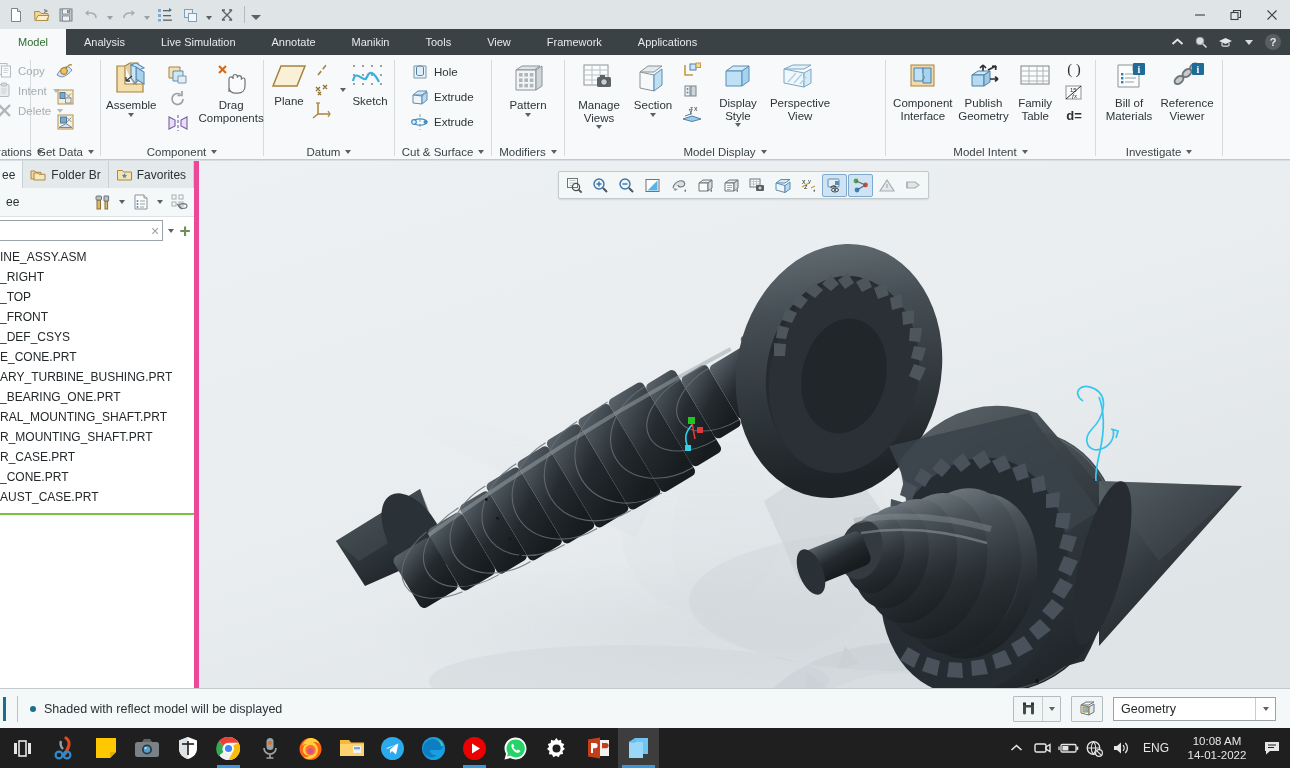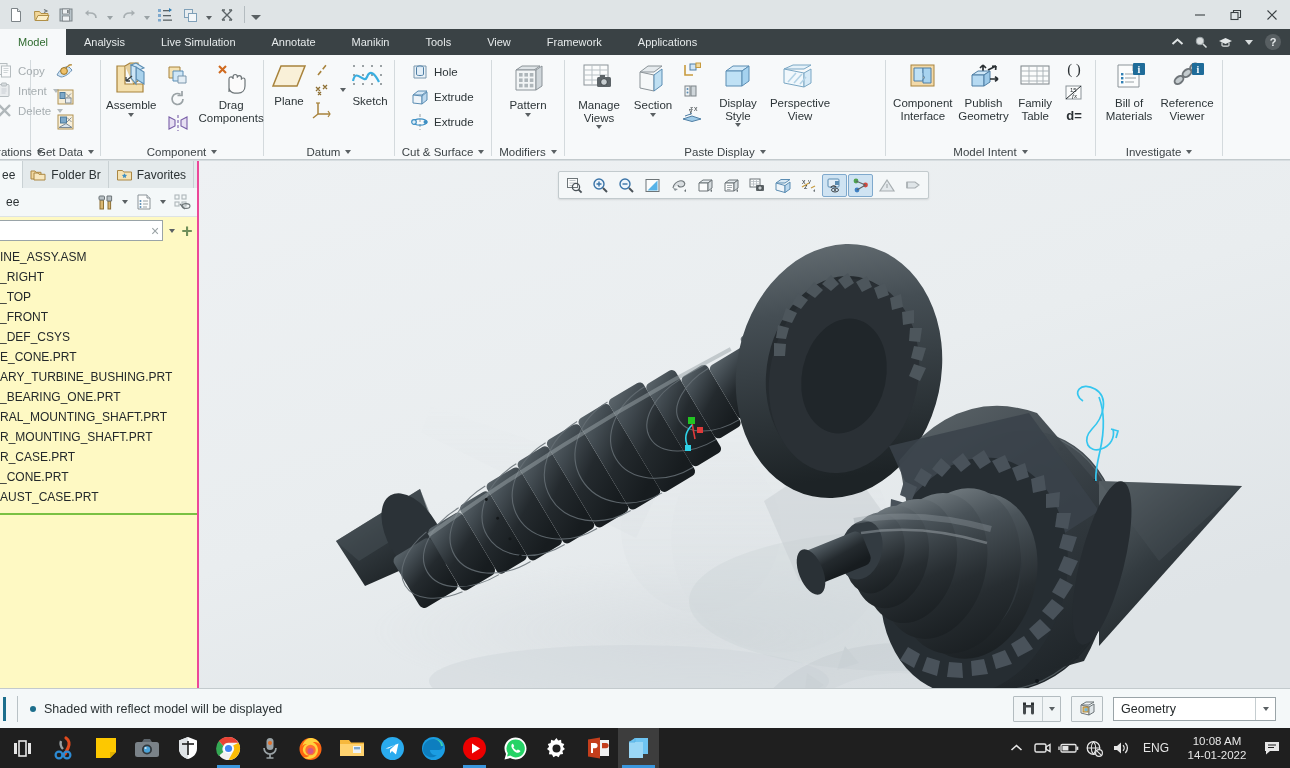--- a/index.html
+++ b/index.html
@@ -92,21 +92,21 @@
   .icn { display: flex; align-items: center; justify-content: center; flex: none; }
   .mini-caret {
     width: 0; height: 0; border-left: 3.5px solid transparent; border-right: 3.5px solid transparent;
     border-top: 4px solid #5a6063; margin-left: 2px; flex: none;
   }
   .caret-row { display: flex; justify-content: center; margin-top: 1px; }
 
   
   .sidebar {
     position: absolute; top: 161px; left: 0; width: 199px; height: 527px;
-    background: #fef9c3; border-right: 2px solid #ec4899;
+    background: #ffffff; border-right: 5px solid #ec4899;
     overflow: hidden;
   }
   .nav-tabs { display: flex; height: 27px; background: #e4eaec; align-items: stretch; }
   .nav-tab {
     display: flex; align-items: center; gap: 4px; padding: 0 7px;
     font-size: 12px; color: #2b3234; cursor: default; white-space: nowrap;
     border-right: 1px solid #c9d1d4;
   }
   .nav-tab.active { background: #f4f8f9; }
   .tree-toolbar {
@@ -727,21 +727,21 @@
                 <path d="M6 7v14l20 4V11z" fill="#f1f8fc" stroke="#7aa7c4"></path>
                 <path d="M26 11l7-4v14l-7 4z" fill="#d6eaf7" stroke="#7aa7c4"></path>
                 <path d="M10 20l8-9M16 21l8-9M22 22l6-7" stroke="#b4d3e6" stroke-width="1.6"></path>
               </svg>
           </span>
           <span class="lbl">Perspective
 View</span>
         </div>
       </div>
       <div class="rgroup-title">
-        <span>Paste Display</span>
+        <span>Model Display</span>
         <span class="mini-caret"></span>
       </div>
     </div>
     <div class="rgroup-sep"></div>
 
     <div class="rgroup" style="width:209px">
       <div class="rgroup-body" style="gap:0">
         <div class="big-btn" style="width:64px">
           <span class="icn">
             <svg width="40" height="32" viewBox="0 0 40 32">

